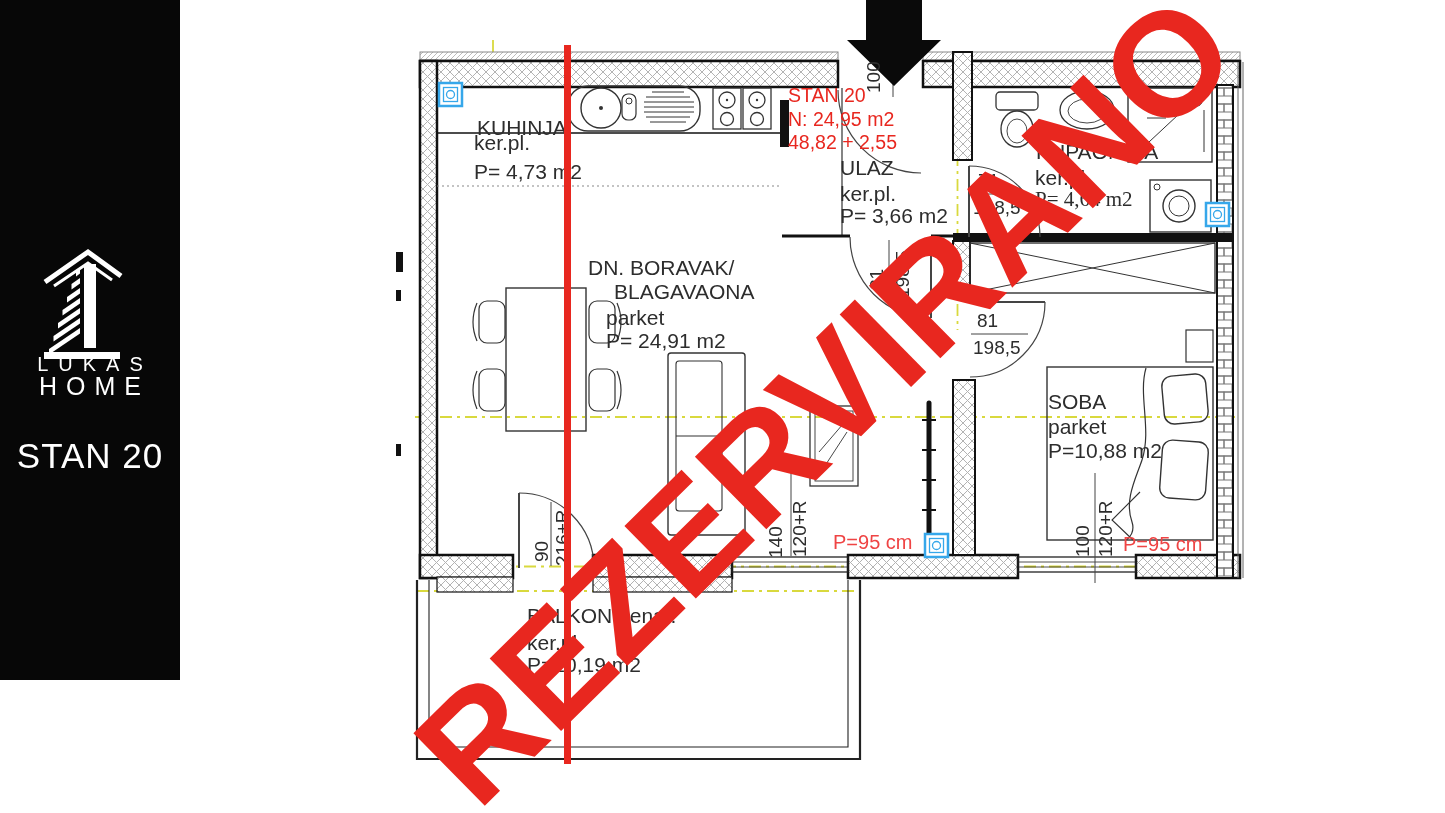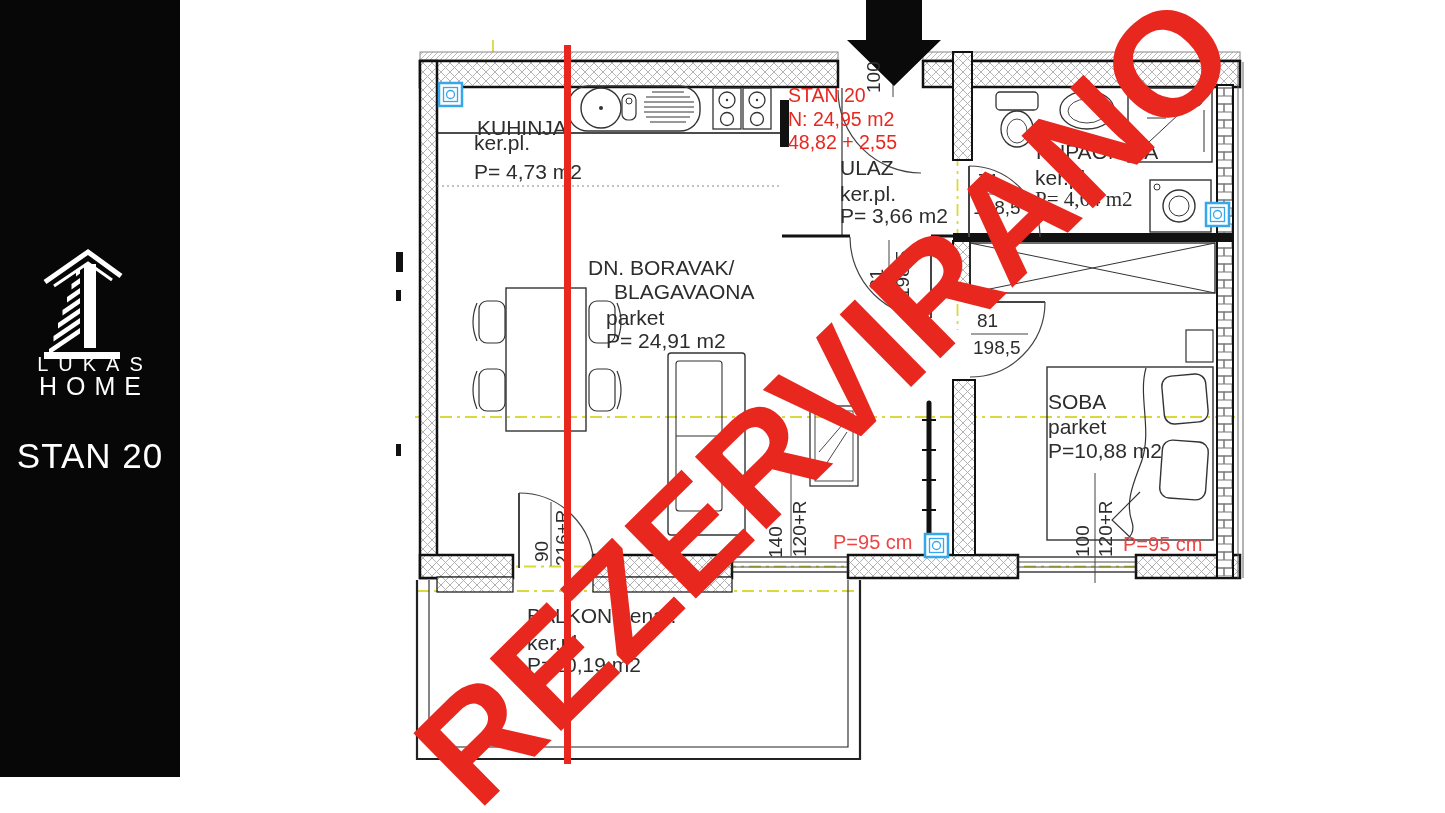--- a/index.html
+++ b/index.html
@@ -1,19 +1,19 @@
 <!DOCTYPE html>
 <html><head>
 <meta charset="utf-8">
 <style>
   html,body{margin:0;padding:0;background:#fff;}
   .stage{position:relative;width:1445px;height:813px;background:#ffffff;overflow:hidden;
          font-family:"Liberation Sans",sans-serif;}
   
-  .sidebar{position:absolute;left:0;top:0;width:180px;height:777px;background:#070707;z-index:20;}
+  .sidebar{position:absolute;left:0;top:0;width:180px;height:680px;background:#070707;z-index:20;}
   .brand{position:absolute;width:180px;text-align:center;color:#fff;white-space:nowrap;}
   .brand.top{top:353px;font-size:20px;letter-spacing:10px;text-indent:10px;font-weight:400;}
   .brand.bot{top:372px;font-size:25px;letter-spacing:9px;text-indent:9px;font-weight:400;}
   .sidebar-unit{position:absolute;top:436px;width:180px;text-align:center;color:#fff;
                 font-size:35px;letter-spacing:1px;}
   
   .plan-svg{position:absolute;left:0;top:0;width:1445px;height:813px;z-index:1;}
   .lbl{position:absolute;white-space:nowrap;color:#2d2d2d;font-size:21px;line-height:1.12;z-index:3;}
   .dim{font-size:19px;}
   .rot{transform:rotate(-90deg);transform-origin:0 0;}

